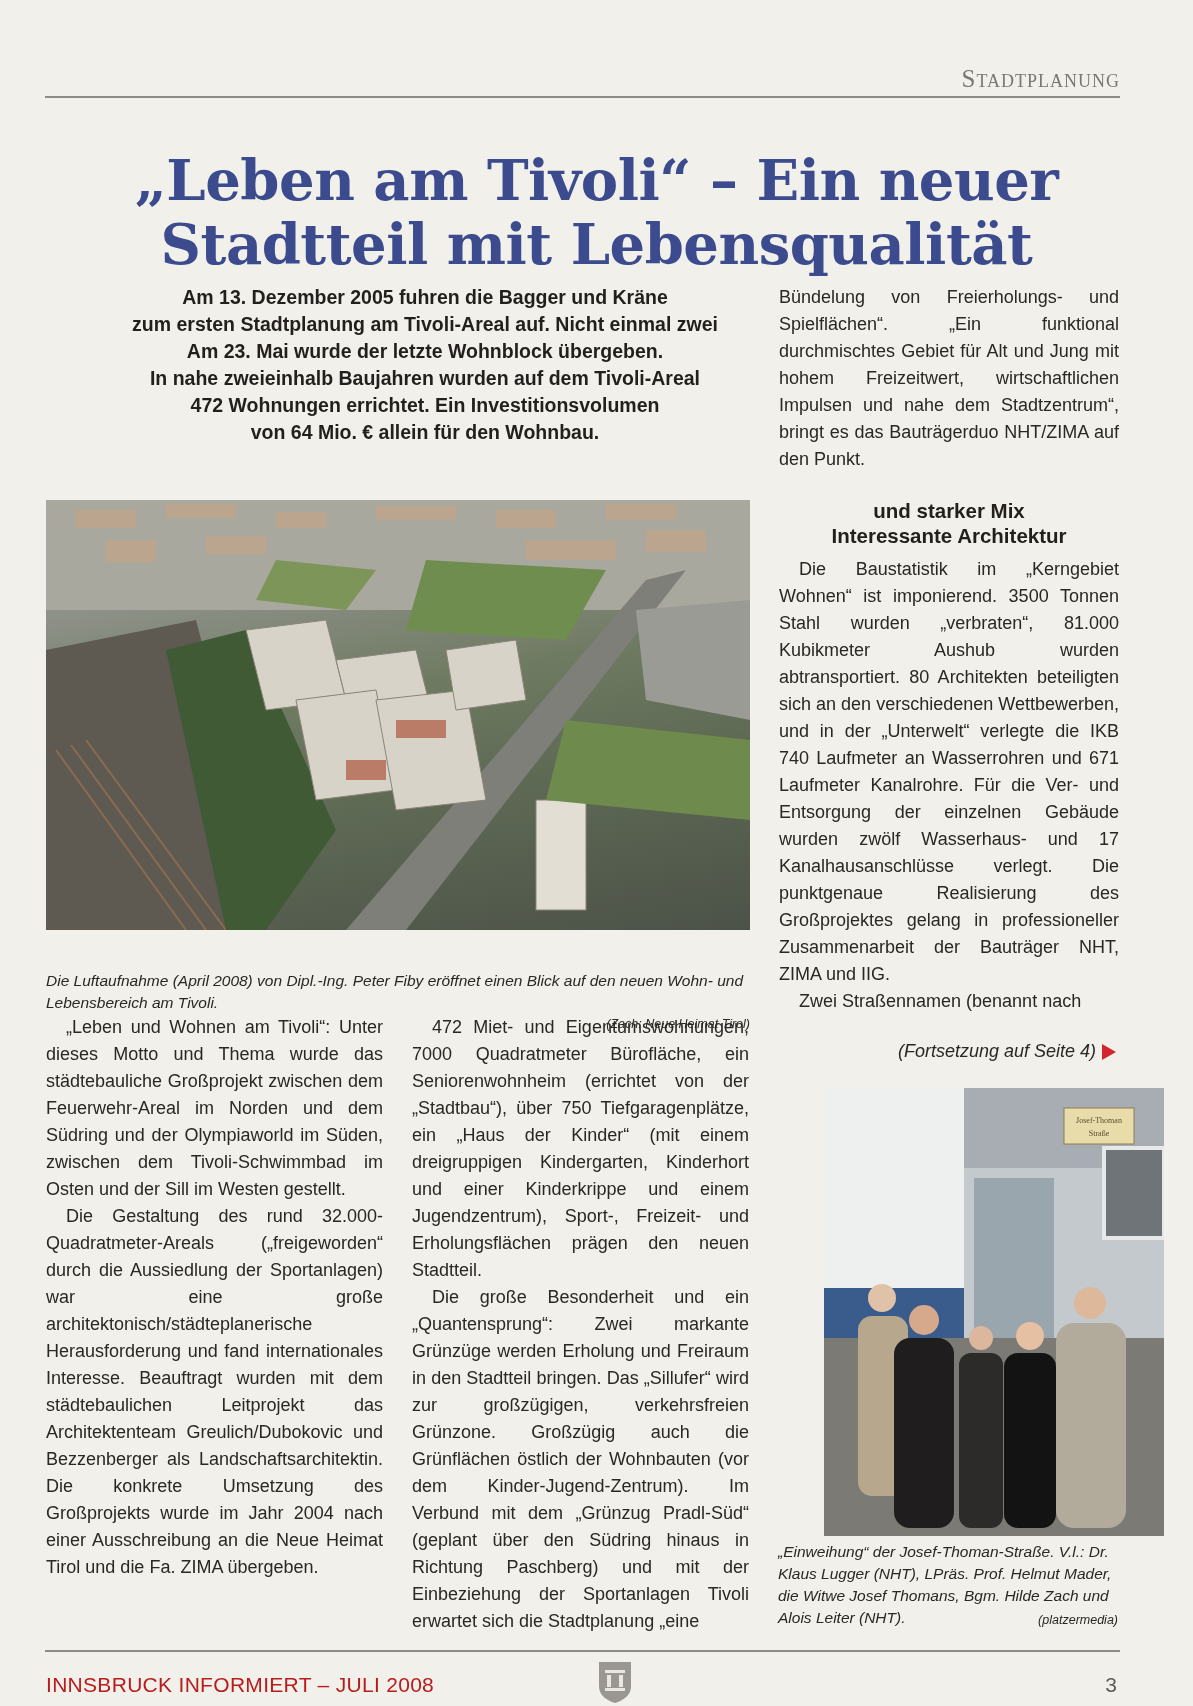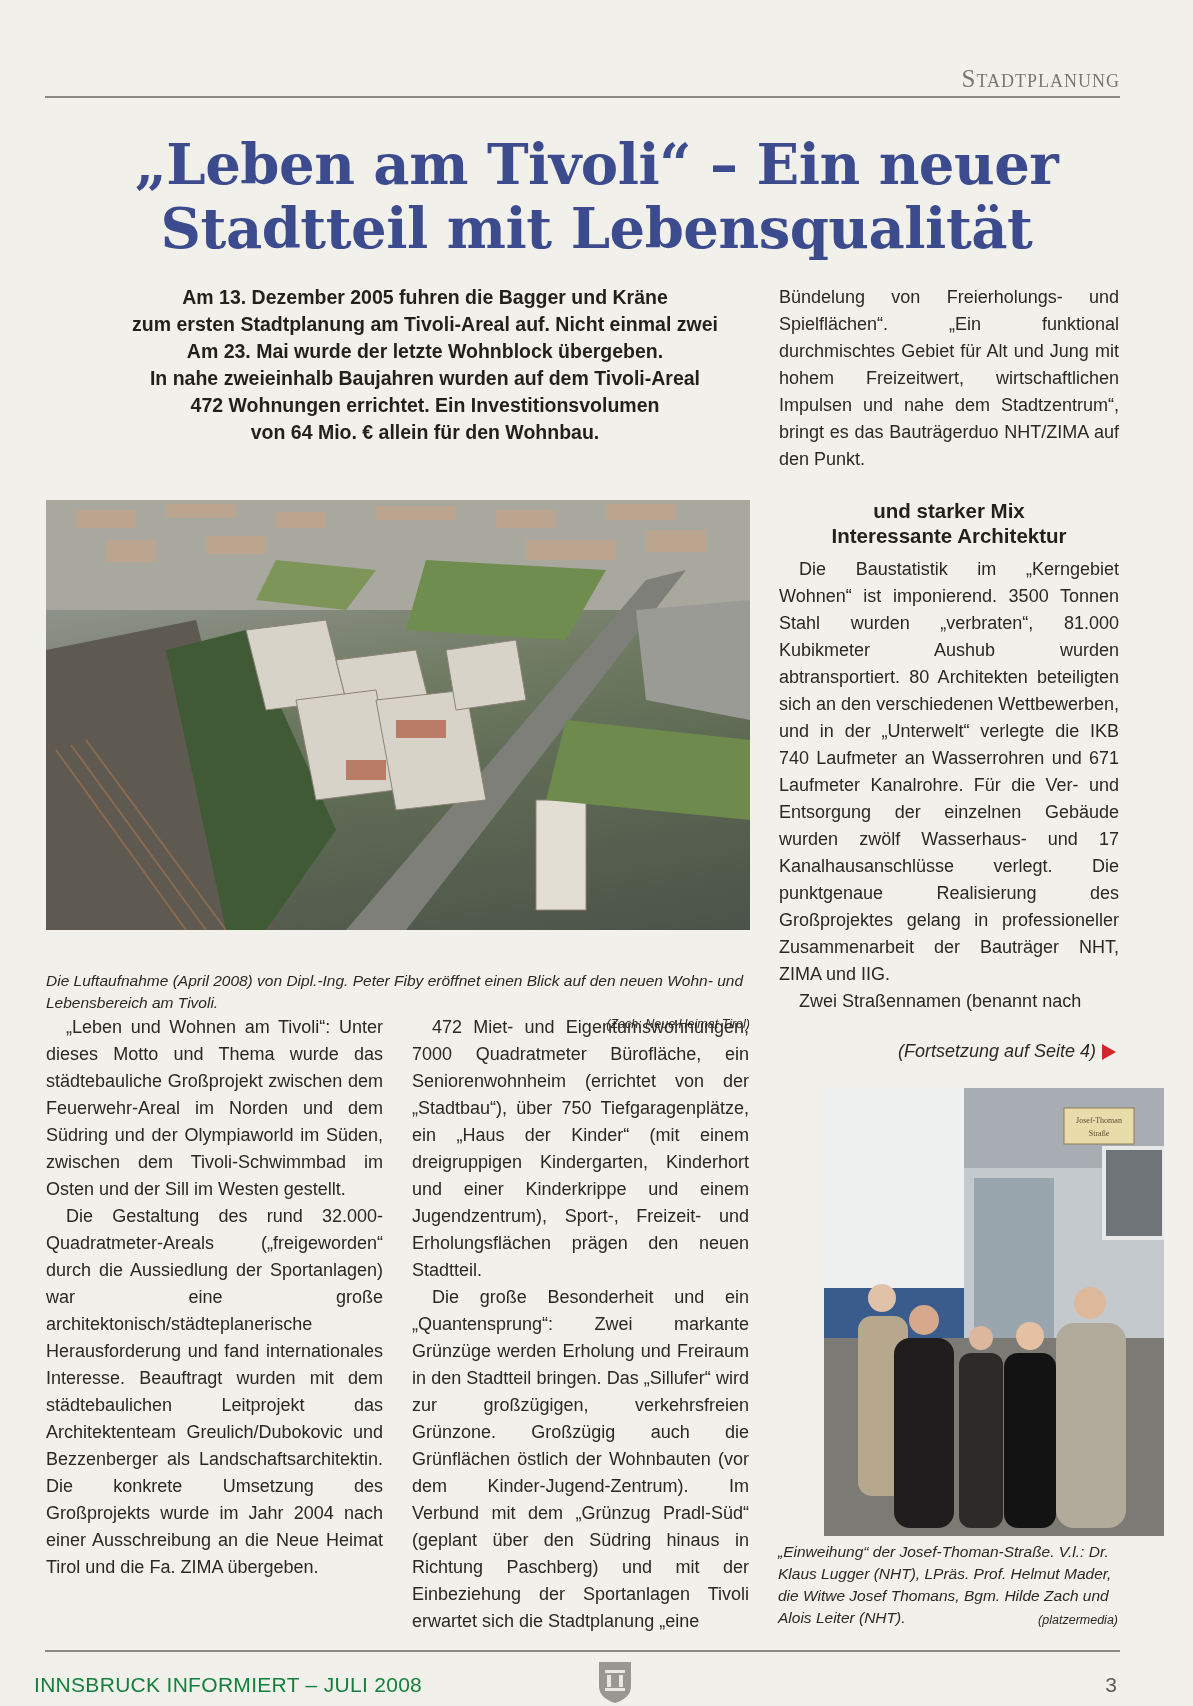--- a/index.html
+++ b/index.html
@@ -46,31 +46,31 @@
   .caption { font-style: italic; font-size: 15.5px; line-height: 22px; color: #2a2724; }
   .caption .credit { font-size: 12.5px; }
   .cap-aerial { left: 46px; width: 704px; top: 970px; }
   .col-a { left: 46px; width: 337px; top: 1014px; }
   .col-b { left: 412px; width: 337px; top: 1014px; }
   .photo-street {
     left: 824px; top: 1088px; width: 340px; height: 448px; overflow: hidden; background: #737373;
   }
   .cap-street { left: 778px; width: 340px; top: 1541px; }
   .bottom-rule { left: 45px; right: 73px; top: 1650px; height: 2px; background: #8d8b86; }
-  .footer-left { left: 34px; top: 1673px; font-size: 21px; color: #15803d; letter-spacing: 0.3px; }
+  .footer-left { left: 46px; top: 1673px; font-size: 21px; color: #b91c1c; letter-spacing: 0.3px; }
   .footer-num { right: 76px; top: 1673px; font-size: 21px; color: #5f5c57; }
   .crest { left: 597px; top: 1660px; width: 36px; height: 44px; }
 </style>
 </head>
 <body>
 
 <div class="abs section-label">Stadtplanung</div>
 <div class="abs top-rule"></div>
 
-<h1 class="abs headline" style="margin:0;">
+<h1 class="abs headline" style="margin:16px;">
   <span>„Leben am Tivoli“ – Ein neuer</span><br>
   <span>Stadtteil mit Lebensqualität</span>
 </h1>
 
 <div class="abs lead">
   <div>Am 13. Dezember 2005 fuhren die Bagger und Kräne</div>
   <div>zum ersten Stadtplanung am Tivoli-Areal auf. Nicht einmal zwei</div>
   <div>Am 23. Mai wurde der letzte Wohnblock übergeben.</div>
   <div>In nahe zweieinhalb Baujahren wurden auf dem Tivoli-Areal</div>
   <div>472 Wohnungen errichtet. Ein Investitionsvolumen</div>

